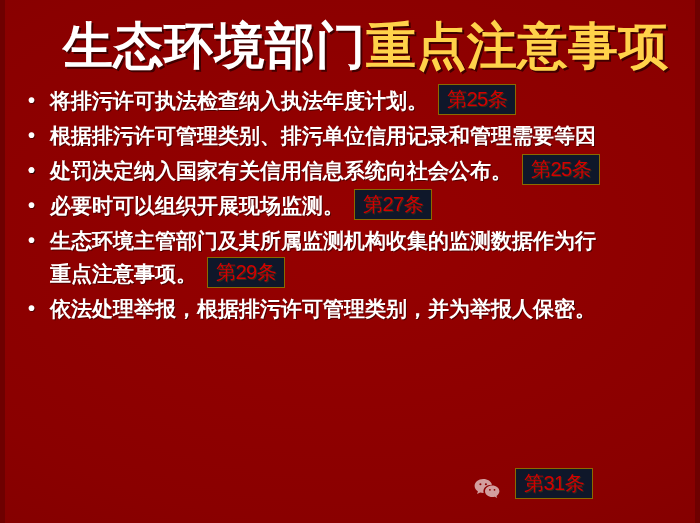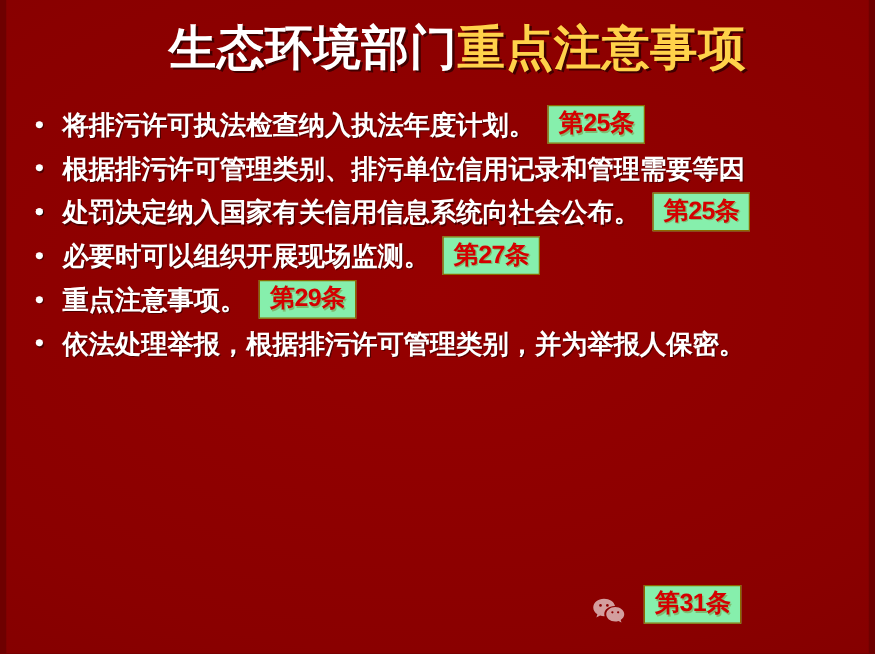--- a/index.html
+++ b/index.html
@@ -35,21 +35,21 @@
     width: 5px;
     background: #6e0000;
   }
 
   
   .title {
     position: absolute;
     left: 0; right: 0;
     top: 18px;
     text-align: center;
-    font-size: 38px;
+    font-size: 50px;
     font-weight: bold;
     letter-spacing: 0.5px;
     line-height: 1.15;
     white-space: nowrap;
     text-shadow: 2px 2px 0 rgba(0,0,0,0.55);
     padding-left: 32px;
   }
   .title .t-white { color: #ffffff; }
   .title .t-yellow { color: #ffd24a; }
 
@@ -81,25 +81,25 @@
     color: #ffffff;
     text-align: left;
   }
   .bullet .line {
     display: block;
   }
 
   
   .badge {
     display: inline-block;
-    background: #86efac;
+    background: #0f172a;
     color: #d40000;
     border: 1px solid #8a6a00;
     font-size: 20px;
-    font-weight: bold;
+    font-weight: normal;
     line-height: 1;
     padding: 4px 8px 5px 8px;
     margin-left: 10px;
     vertical-align: 2px;
     text-shadow: 1px 1px 0 rgba(120,90,0,0.35);
     letter-spacing: -0.5px;
     white-space: nowrap;
   }
 
   
@@ -162,20 +162,21 @@
       <span class="line"><span>处罚决定纳入国家有关信用信息系统向社会公布。</span><span class="badge">第25条</span></span>
     </div>
 
     <div class="bullet">
       <span class="bullet-dot">•</span>
       <span class="line"><span>必要时可以组织开展现场监测。</span><span class="badge">第27条</span></span>
     </div>
 
     <div class="bullet">
       <span class="bullet-dot">•</span>
+      <span class="line">生态环境主管部门及其所属监测机构收集的监测数据作为行</span>
       <span class="line"><span>重点注意事项。</span><span class="badge" style="">第29条</span></span>
     </div>
 
     <div class="bullet">
       <span class="bullet-dot">•</span>
       <span class="line">依法处理举报，根据排污许可管理类别，并为举报人保密。</span>
     </div>
 
   </div>
 

